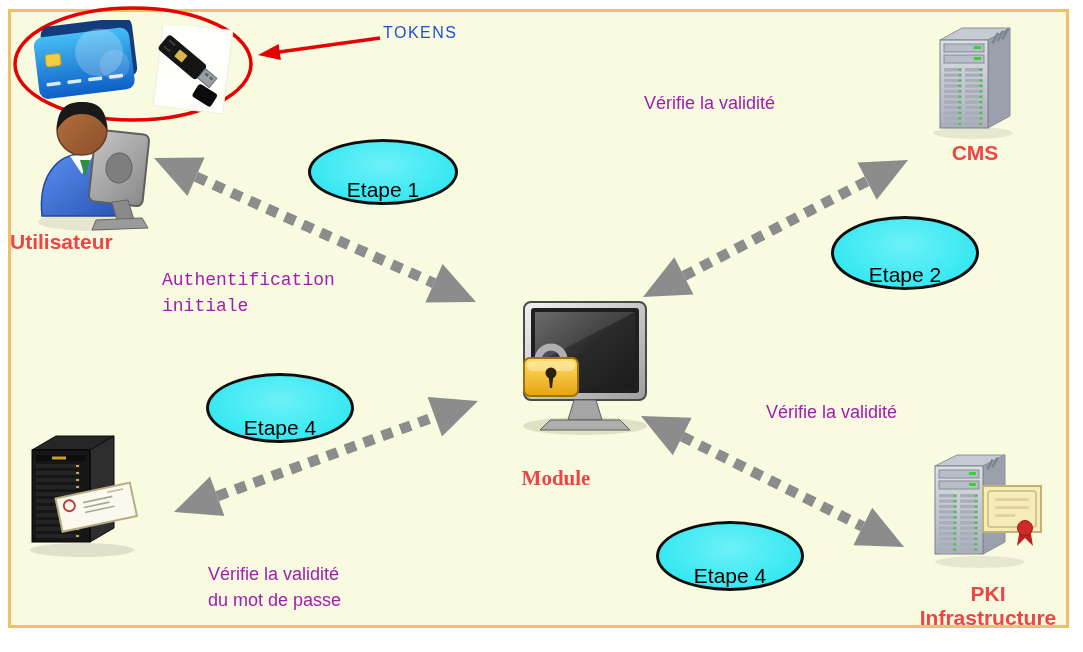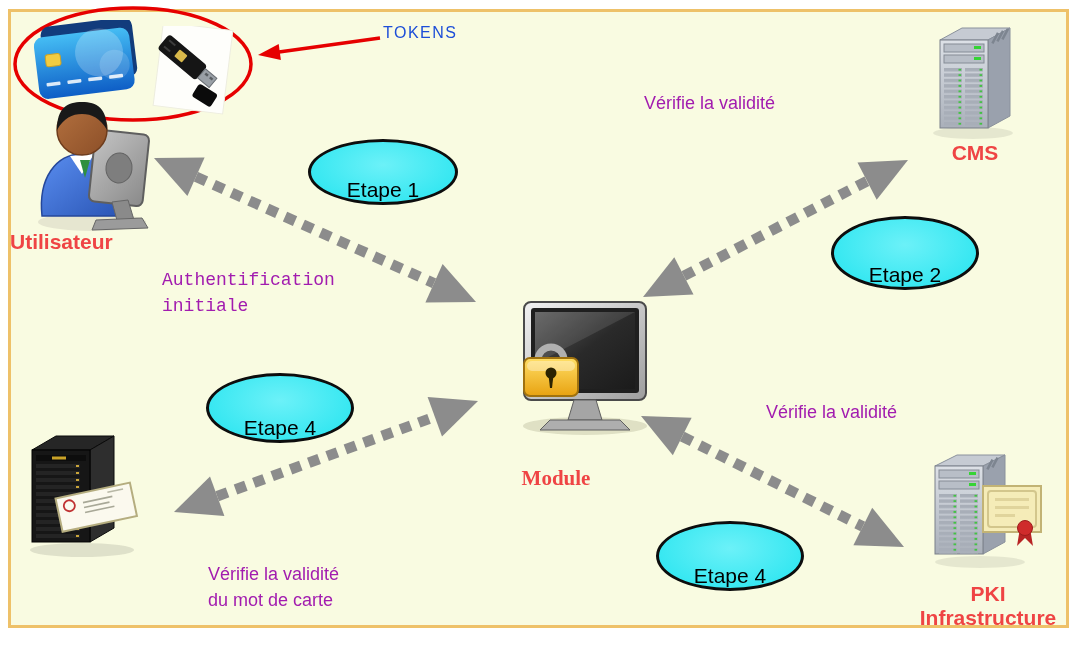--- a/index.html
+++ b/index.html
@@ -290,15 +290,15 @@
     <div>Authentification</div>
     <div>initiale</div>
   </div>
 
   <div class="note" style="left:766px;top:399px;">
     <div>Vérifie la validité</div>
   </div>
 
   <div class="note" style="left:208px;top:561px;">
     <div>Vérifie la validité</div>
-    <div>du mot de carte</div>
+    <div>du mot de passe</div>
   </div>
 </div>
 
 </body></html>

